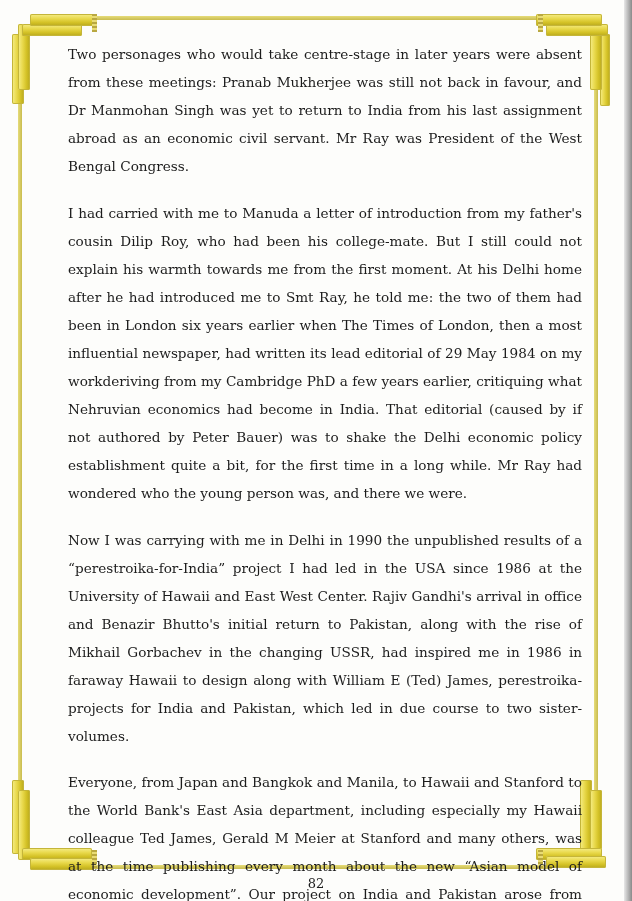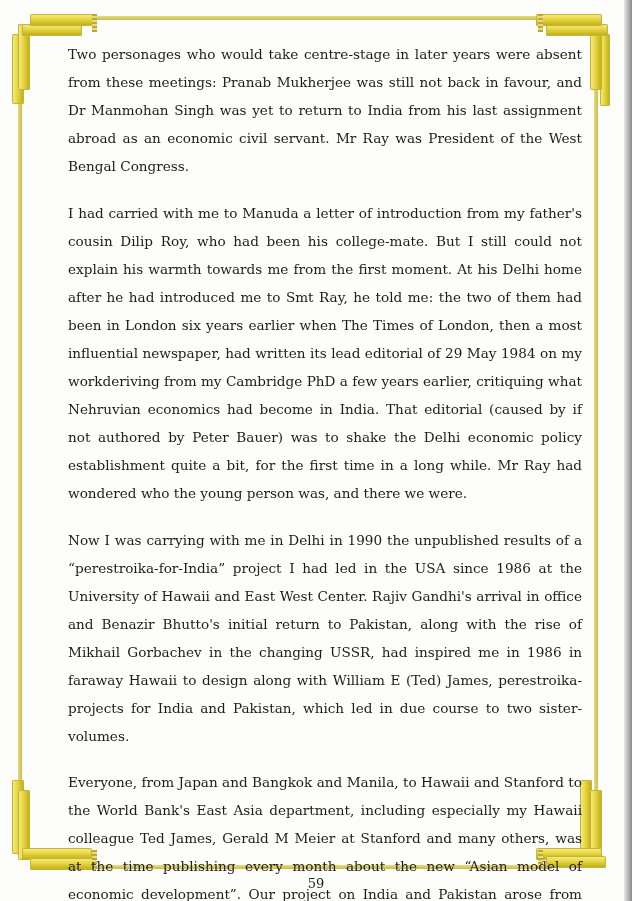--- a/index.html
+++ b/index.html
@@ -110,14 +110,14 @@
     <div class="notch" style="left:-12px; top:50px;"></div>
   </div>
 
   <div class="content">
     <p>Two personages who would take centre-stage in later years were absent from these meetings: Pranab Mukherjee was still not back in favour, and Dr Manmohan Singh was yet to return to India from his last assignment abroad as an economic civil servant. Mr Ray was President of the West Bengal Congress.</p>
     <p><span>I had carried with me to Manuda a letter of introduction from my father's cousin Dilip Roy, who had been his college-mate.  But I still could not explain his warmth towards me from the first moment.  At his Delhi home after he had introduced me to Smt Ray, he told me: the two of them had been in London six years earlier when </span><span class="it">The Times</span><span> of London, then a most influential newspaper, had written its lead editorial of 29 May 1984 on my workderiving from my Cambridge PhD a few years earlier, critiquing what Nehruvian economics had become in India. That editorial (caused by if not authored by Peter Bauer) was to shake the Delhi economic policy establishment quite a bit, for the first time in a long while.  Mr Ray had wondered who the young person was, and there we were.</span></p>
     <p>Now I was carrying with me in Delhi in 1990 the unpublished results of a “perestroika-for-India” project I had led in the USA since 1986 at the University of Hawaii and East West Center.  Rajiv Gandhi's arrival in office and Benazir Bhutto's initial return to Pakistan, along with the rise of Mikhail Gorbachev in the changing USSR, had inspired me in 1986 in faraway Hawaii to design along with William E (Ted) James, perestroika-projects for India and Pakistan, which led in due course to two sister-volumes.</p>
     <p>Everyone, from Japan and Bangkok and Manila, to Hawaii and Stanford to the World Bank's East Asia department, including especially my Hawaii colleague Ted James, Gerald M Meier at Stanford and many others, was at the time publishing every month about the new “Asian model of economic development”.  Our project on India and Pakistan arose from such a Hawaiian wave.  Even earlier the Japanese had been talking about a “flying geese” model; Communist China was nowhere on any list, incidentally, at the time. Ted James took the initiative when I first got to the University of Hawaii in 1986; he knew my 1984 work and proposed we work together on “South Asia”.  I had said to him “South Asia” was merely an American bureaucratic term:there were individual and complex countries, India, Pakistan, Sri Lanka, Bangladesh, Afghanistan and Nepal too, which each needed serious study. He agreed. We would start with working together on the modern theory of economic policy reform as applied to India and Pakistan first.In 2004 from Britain, I wrote to the 9/11 Commission stating that had we gone on after India and Pakistan to study Afghanistan, we may have come up with a pre-emptive academic analysis a decade before the 11 September 2001 attacks; but it was not to be.</p>
   </div>
 
-  <div class="page-number">59</div>
+  <div class="page-number">82</div>
 </div>
 
 </body></html>

